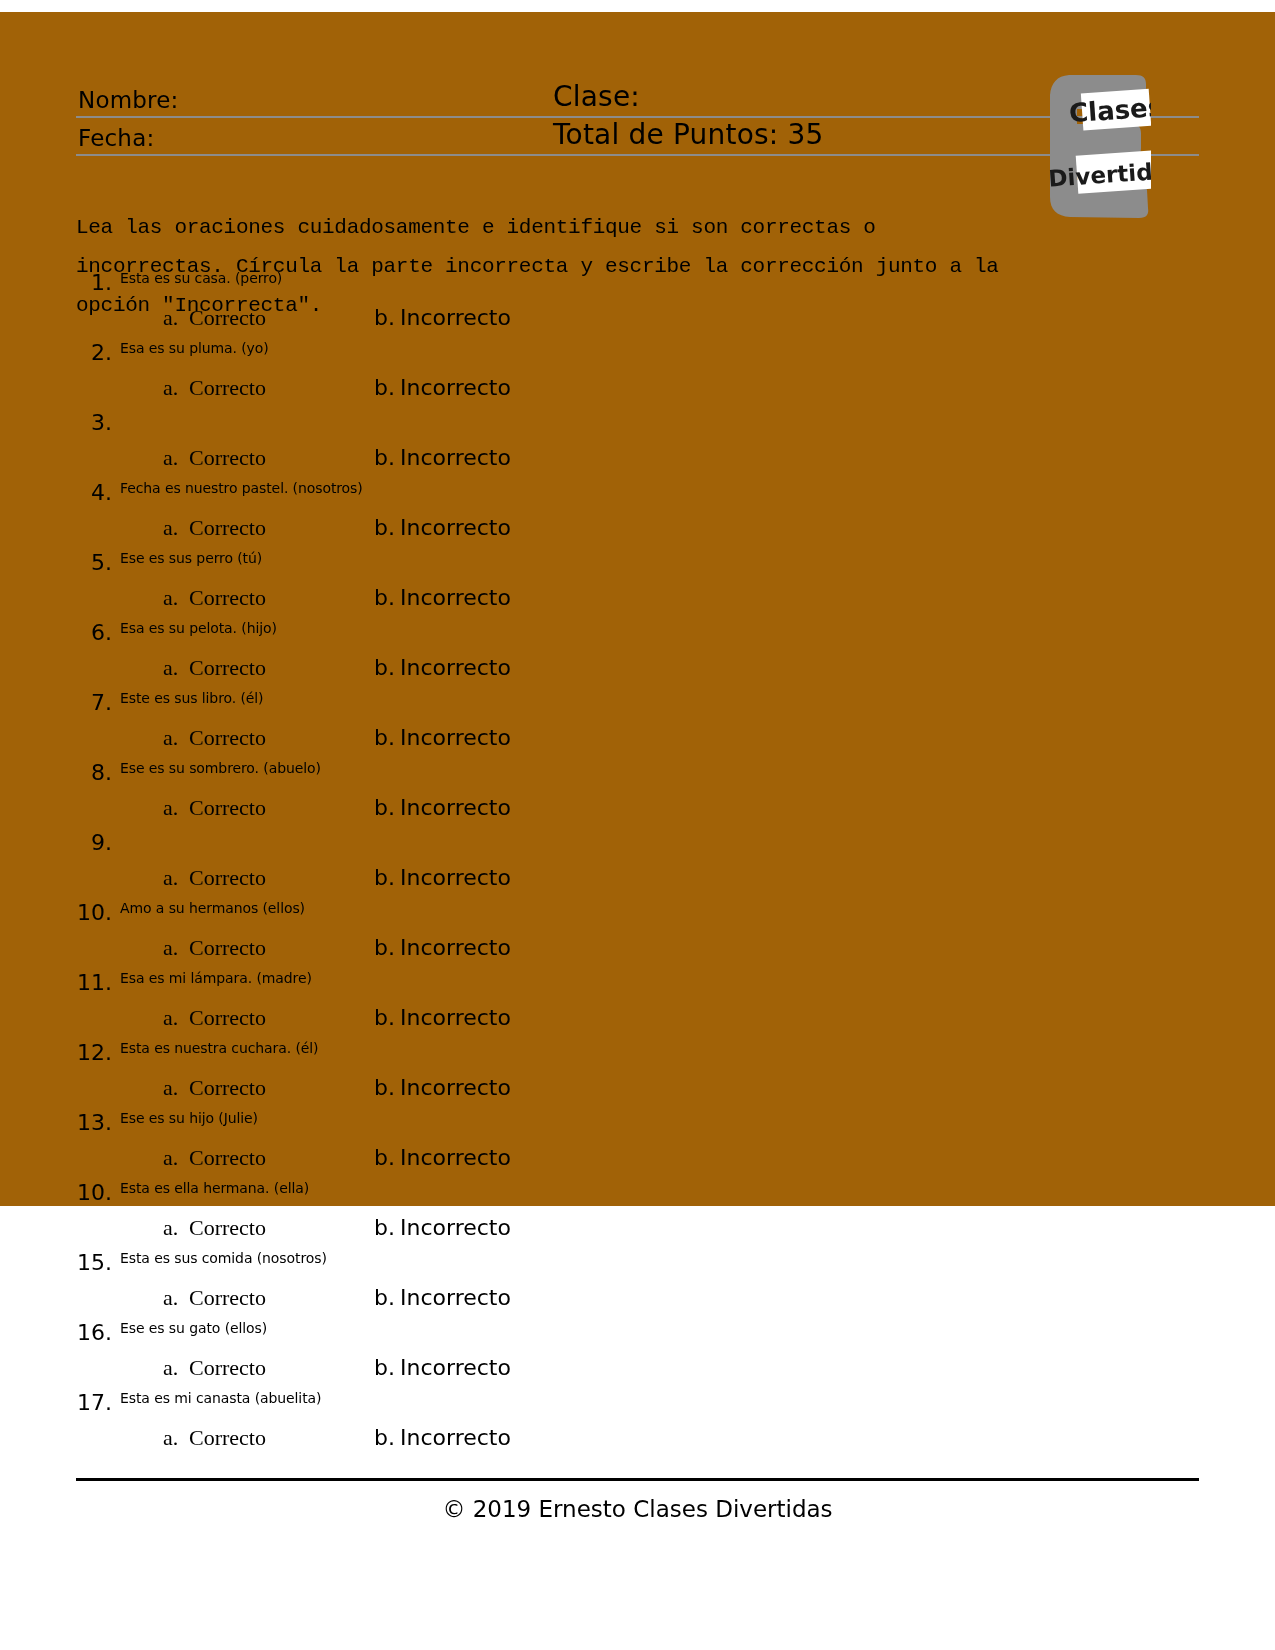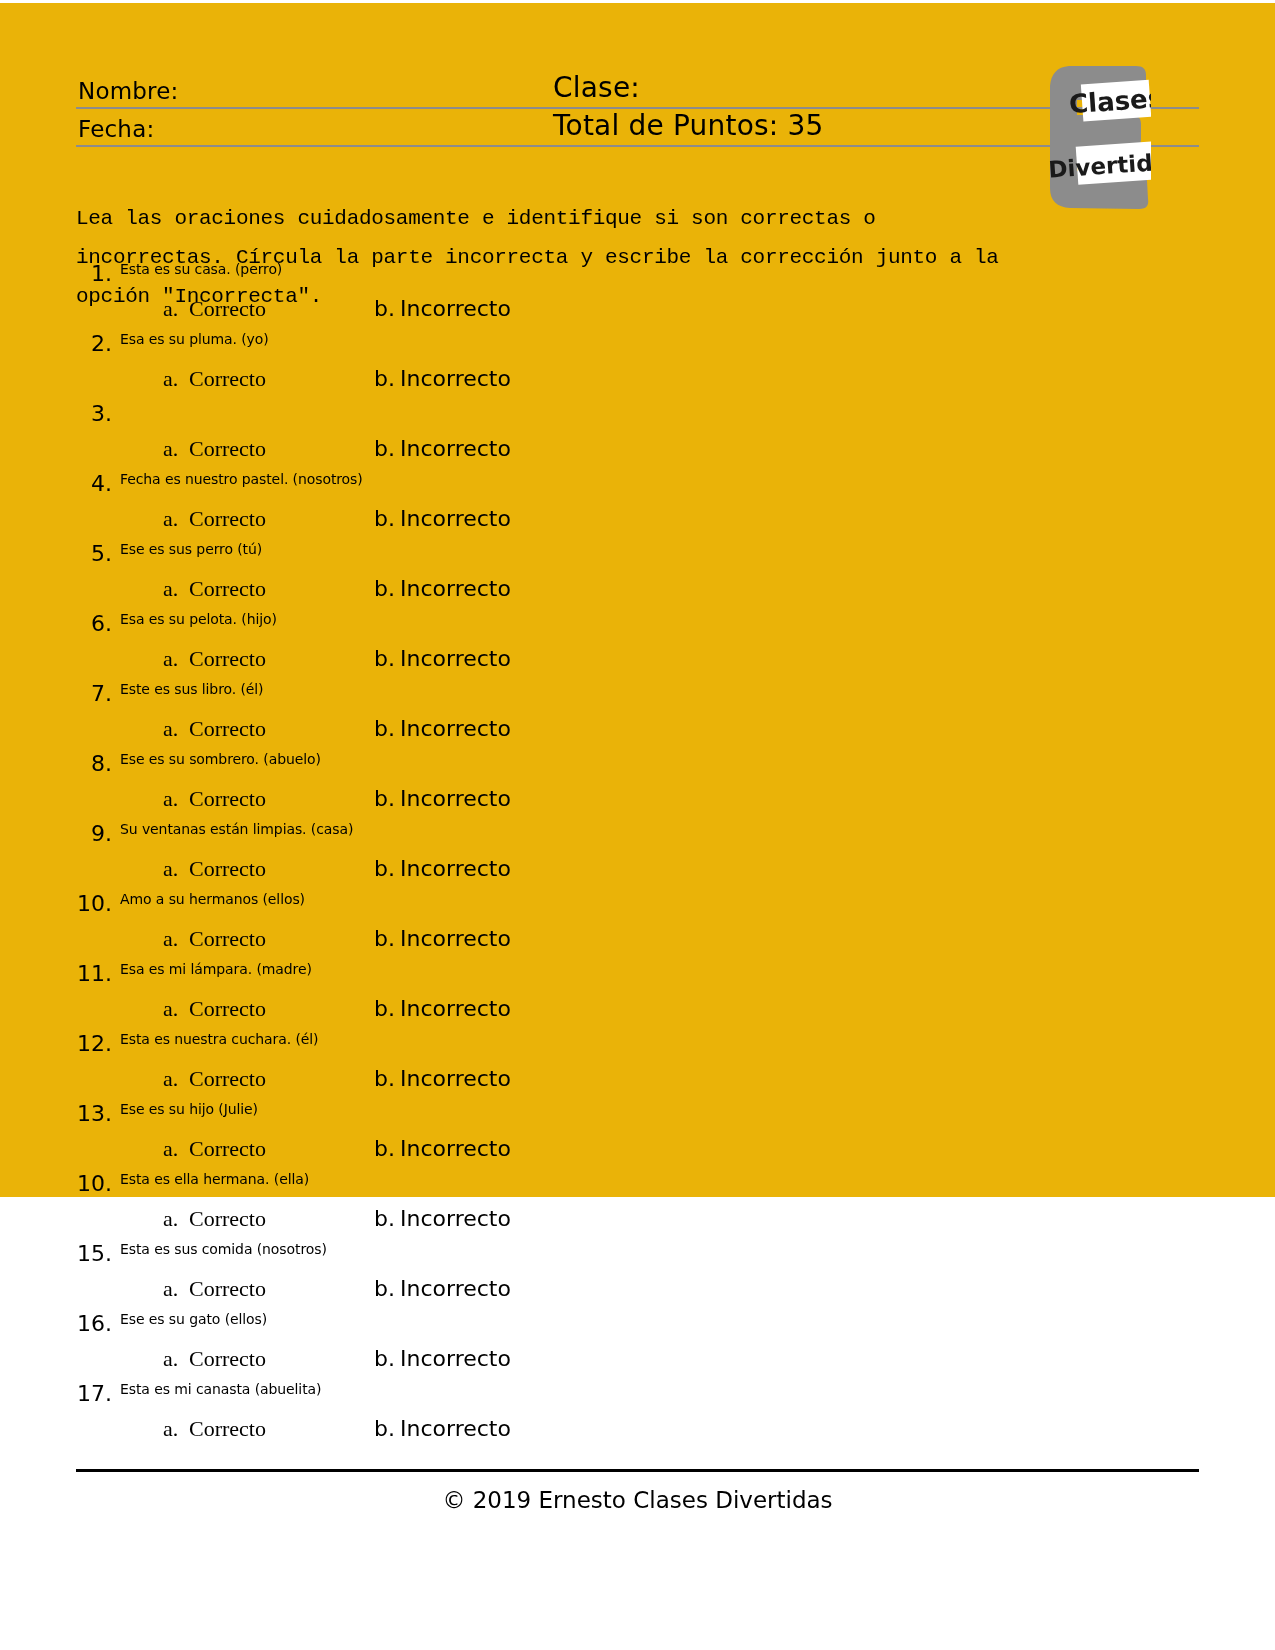--- a/index.html
+++ b/index.html
@@ -11,24 +11,24 @@
     width: 1275px;
     height: 1650px;
     position: relative;
     font-family: "DejaVu Sans", sans-serif;
     color: #000000;
     overflow: hidden;
   }
 
   .page {
     position: absolute;
-    left: 0; top: 3px;
+    left: 0; top: 12px;
     width: 1275px;
     height: 1194px;
-    background: #eab308;
+    background: #a16207;
   }
 
   
   .header {
     position: absolute;
     left: 76px;
     top: 68px;
     width: 1123px;
   }
 
@@ -229,21 +229,20 @@
         <span class="opt-b"><span class="opt-letter">b.</span><span>Incorrecto</span></span>
       </div>
       <div class="qitem">
         <span class="qnum">8.</span>
         <span class="qtext">Ese es su sombrero. (abuelo)</span>
         <span class="opt-a"><span class="opt-letter">a.</span><span>Correcto</span></span>
         <span class="opt-b"><span class="opt-letter">b.</span><span>Incorrecto</span></span>
       </div>
       <div class="qitem">
         <span class="qnum">9.</span>
-        <span class="qtext">Su ventanas están limpias. (casa)</span>
         <span class="opt-a"><span class="opt-letter">a.</span><span>Correcto</span></span>
         <span class="opt-b"><span class="opt-letter">b.</span><span>Incorrecto</span></span>
       </div>
       <div class="qitem">
         <span class="qnum">10.</span>
         <span class="qtext">Amo a su hermanos (ellos)</span>
         <span class="opt-a"><span class="opt-letter">a.</span><span>Correcto</span></span>
         <span class="opt-b"><span class="opt-letter">b.</span><span>Incorrecto</span></span>
       </div>
       <div class="qitem">

